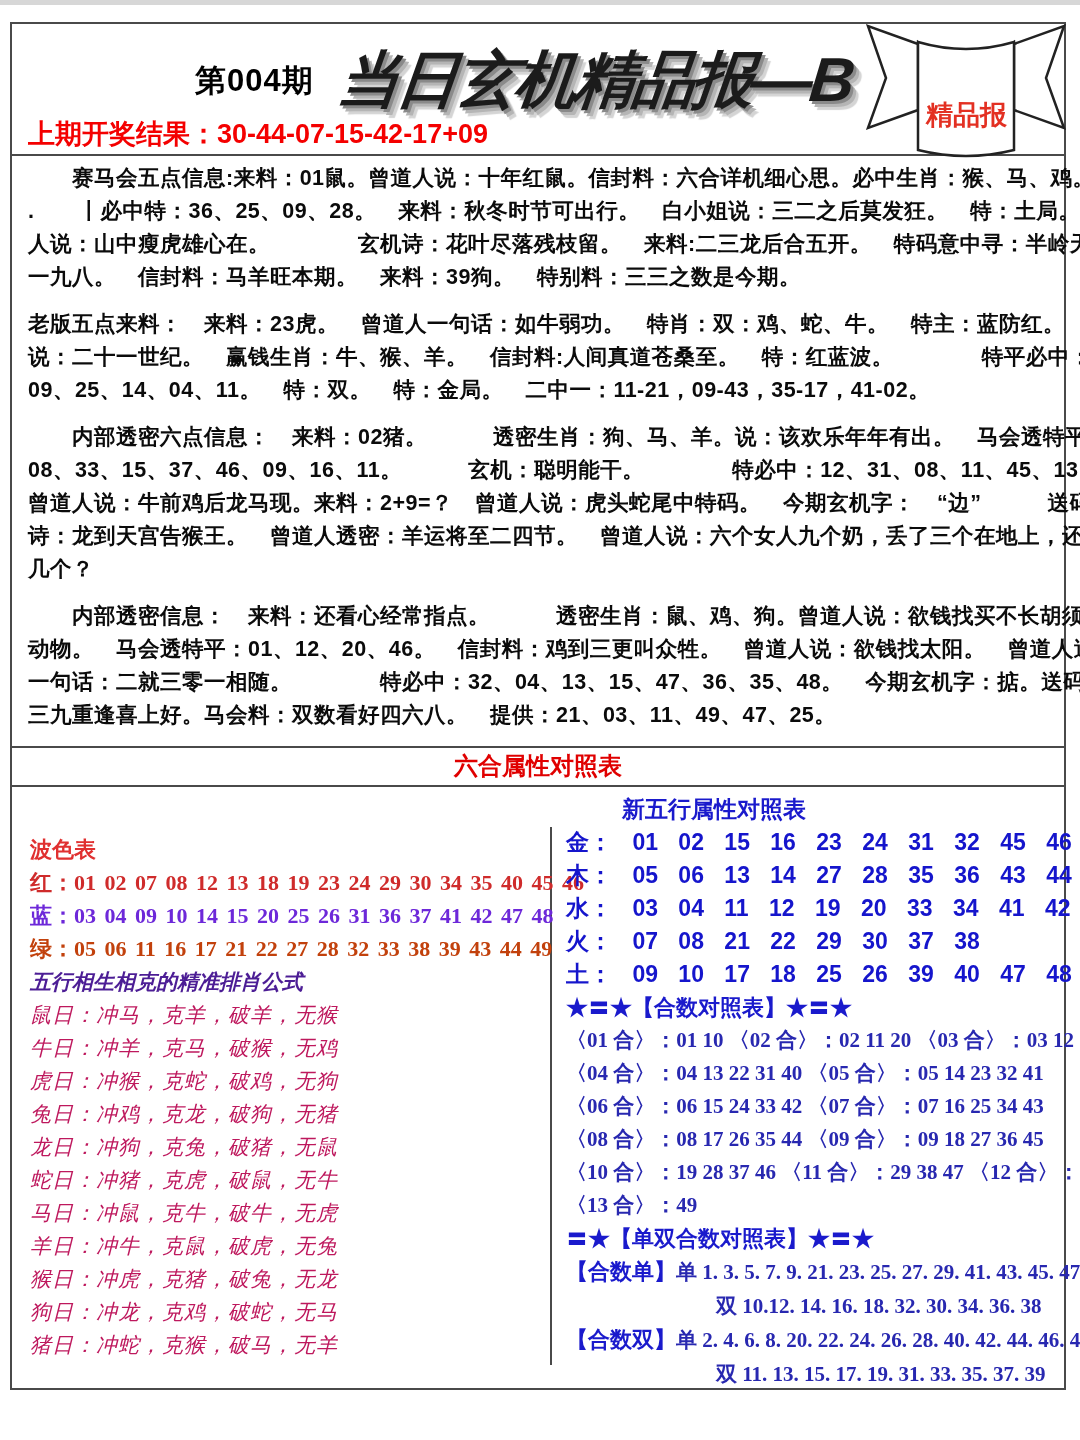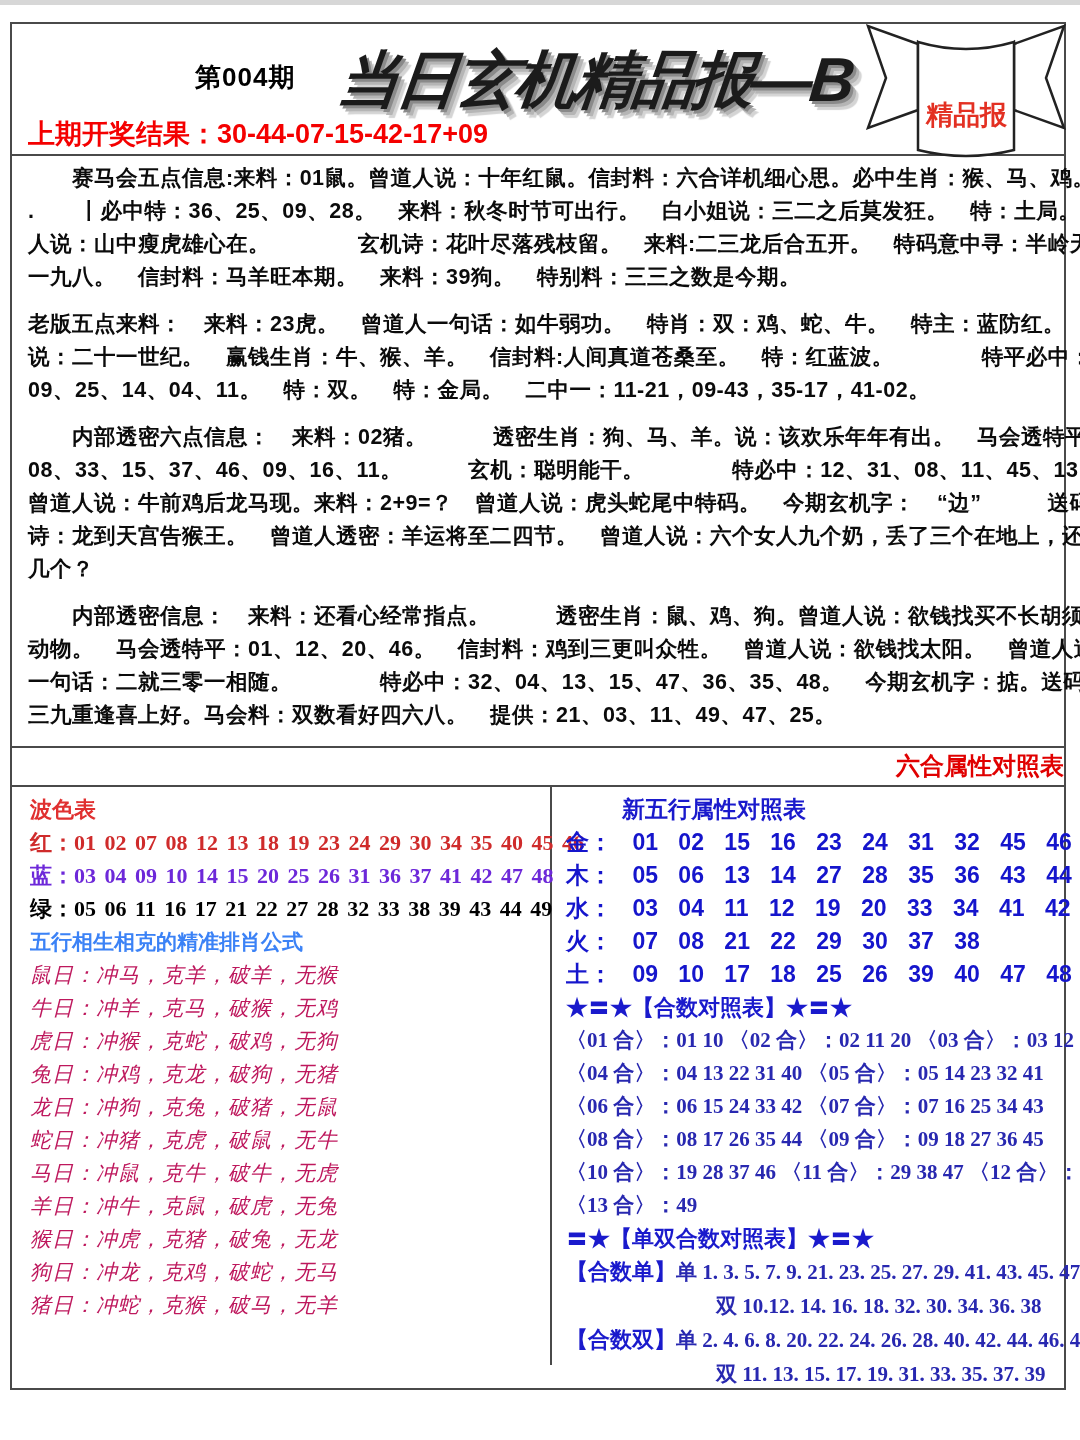--- a/index.html
+++ b/index.html
@@ -3,44 +3,44 @@
 <meta charset="utf-8">
 <style>
   html,body{margin:0;padding:0;background:#fff;}
   .page{position:relative;width:1080px;height:1440px;background:#fff;overflow:hidden;
         font-family:"Liberation Sans",sans-serif;}
   .top-strip{position:absolute;left:0;top:0;width:100%;height:5px;background:#d7d7d7;}
   .main-box{position:absolute;left:10px;top:22px;width:1056px;height:1368px;
             border:2px solid #4a4a4a;box-sizing:border-box;background:#fff;}
   
   .header-area{position:relative;height:130px;border-bottom:2px solid #4a4a4a;}
-  .issue{position:absolute;left:183px;top:36px;font-size:26px;font-weight:bold;color:#000;letter-spacing:1px;}
+  .issue{position:absolute;left:183px;top:36px;font-size:31px;font-weight:bold;color:#000;letter-spacing:1px;}
   .logo3d{position:absolute;left:326px;top:14px;font-size:62px;font-weight:900;font-style:italic;
           transform:skewX(-6deg);color:#1b1b1b;white-space:nowrap;letter-spacing:-3px;
           text-shadow:3px 3px 0 #8a8a8a,6px 6px 0 #b5b5b5,9px 9px 1px #d4d4d4;}
   .result-line{position:absolute;left:16px;top:92px;font-size:27px;font-weight:bold;color:#f40000;white-space:nowrap;}
   .banner{position:absolute;right:-8px;top:-14px;}
   .banner-text{font-size:27px;font-weight:bold;fill:#e33022;}
   
   .body-text{padding:6px 16px 0 16px;font-size:21.5px;font-weight:bold;color:#0b0b0b;
              line-height:33px;letter-spacing:0.5px;}
   .para{margin:0 0 14px 0;}
   .pline{white-space:nowrap;}
   
-  .section-bar{border-top:2px solid #4a4a4a;border-bottom:2px solid #4a4a4a;text-align:right;
+  .section-bar{border-top:2px solid #4a4a4a;border-bottom:2px solid #4a4a4a;text-align:center;
                color:#e00000;font-weight:bold;font-size:24px;padding:2px 0 3px 0;}
   
   .columns{display:flex;height:578px;}
-  .left-col{width:540px;border-right:2px solid #4a4a4a;padding:6px 0 0 18px;box-sizing:border-box;}
+  .left-col{width:540px;border-right:2px solid #4a4a4a;padding:6px 0 0 18px;box-sizing:border-box;margin-top:40px;}
   .right-col{flex:1;padding:6px 0 0 14px;box-sizing:border-box;}
   .row33{line-height:33px;white-space:nowrap;}
   .bose-title{color:#e03030;font-size:22px;font-weight:bold;}
   .color-row{font-size:22px;font-weight:bold;font-family:"Liberation Serif",serif;word-spacing:3px;}
-  .c-red{color:#cf2b2b;} .c-blue{color:#6d28d9;} .c-green{color:#000000;}
-  .formula-title{color:#3b82f6;font-size:21px;font-weight:bold;}
+  .c-red{color:#cf2b2b;} .c-blue{color:#6d28d9;} .c-green{color:#c2410c;}
+  .formula-title{color:#4c1d95;font-size:21px;font-weight:bold;font-style:italic;}
   .zodiac{color:#be185d;font-size:21px;letter-spacing:1px;font-style:italic;}
   .wx-title{color:#1a1acc;font-size:23px;font-weight:bold;padding-left:56px;}
   .wx-row{color:#1515cc;font-size:23px;font-weight:bold;word-spacing:14px;}
   .hesu-title{color:#1a1acc;font-size:22px;font-weight:bold;}
   .hesu-row{color:#2828b0;font-size:21px;font-weight:bold;font-family:"Liberation Serif",serif;}
   .ds-label{color:#1a1acc;font-size:22px;font-weight:bold;}
   .ds-nums{color:#2828b0;font-size:21px;font-weight:bold;font-family:"Liberation Serif",serif;}
   .ds-line2{padding-left:150px;}
 </style>
 </head>

